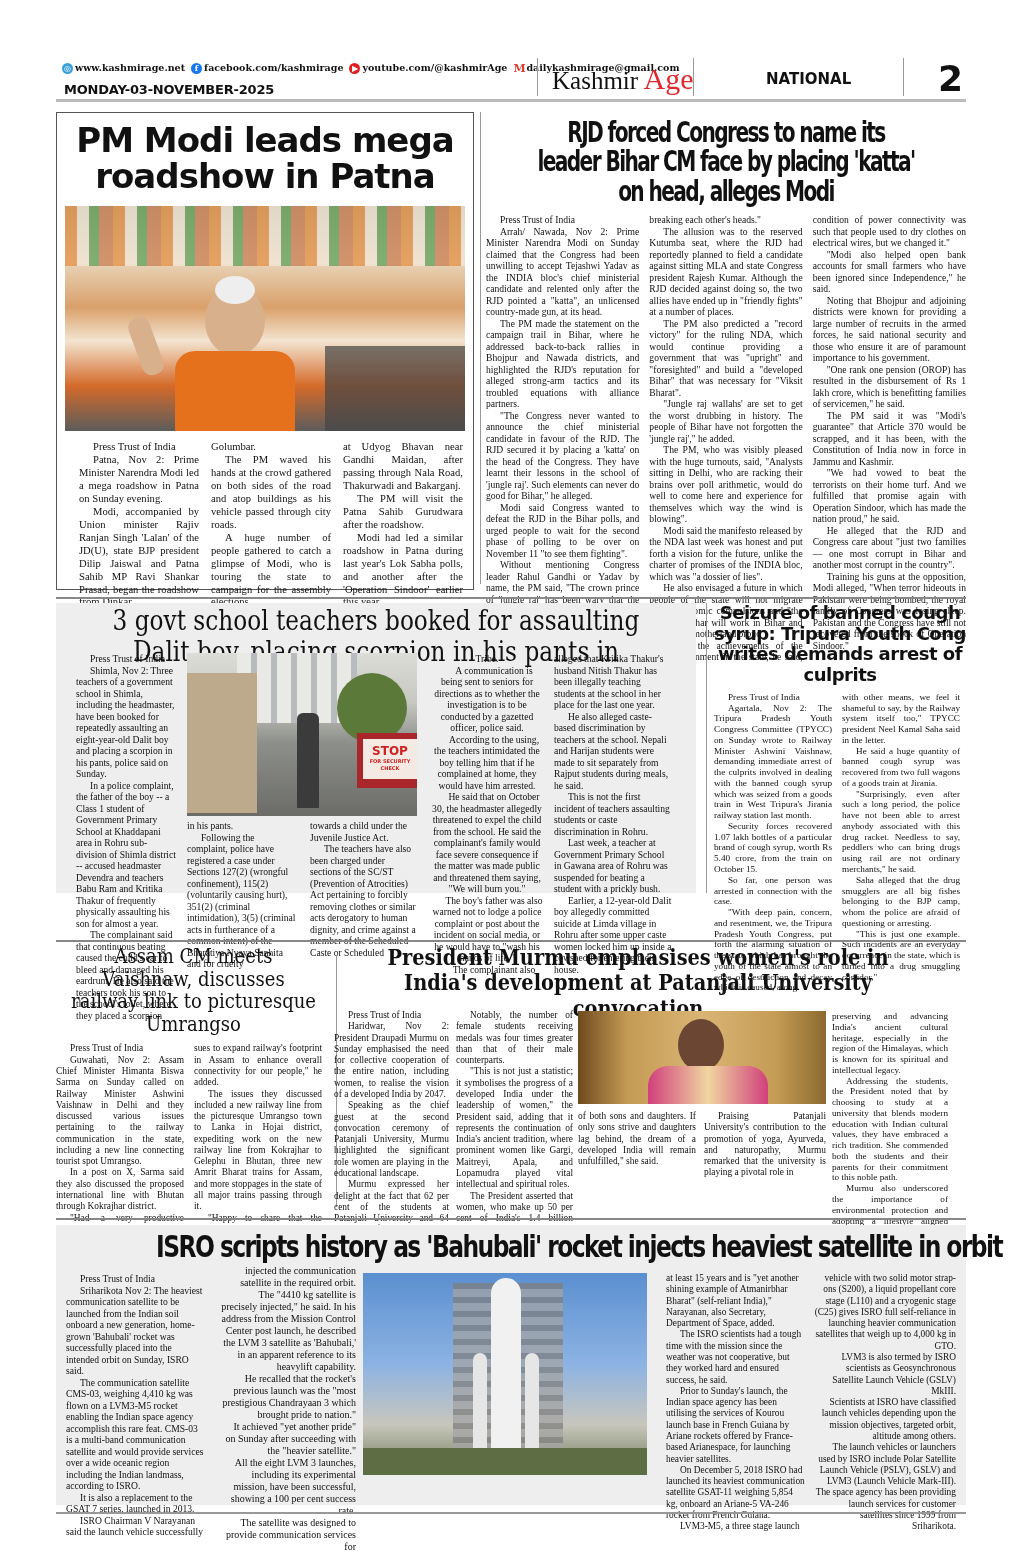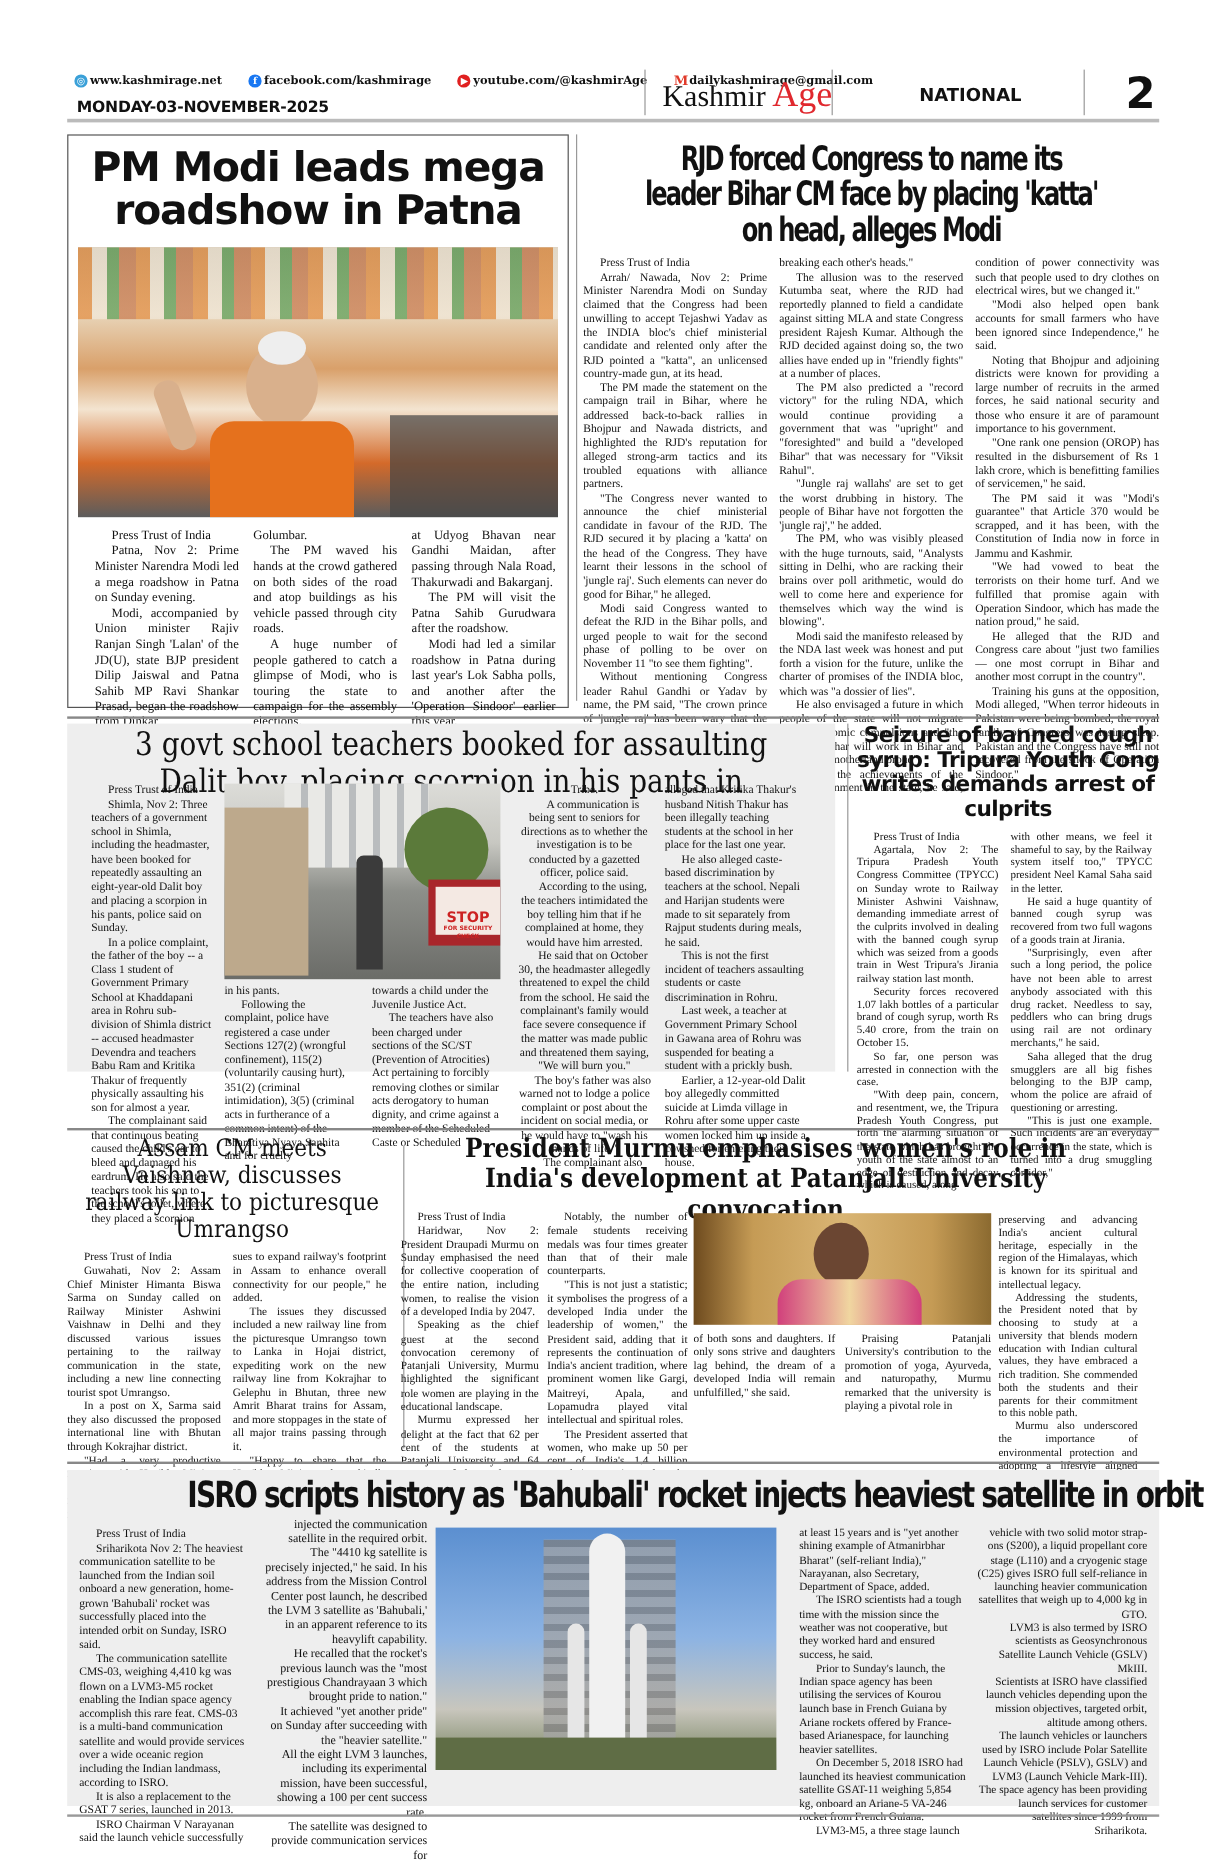--- a/index.html
+++ b/index.html
@@ -1,18 +1,18 @@
 <!DOCTYPE html>
 <html><head>
 <meta charset="utf-8">
 <style>
 *{box-sizing:border-box;margin:0;padding:0}
 body{width:1024px;height:1560px;background:#fff;font-family:"Liberation Serif",serif;color:#111;position:relative;overflow:hidden}
 .abs{position:absolute}
-.mast-links{left:62px;top:62px;font-size:9.5px;font-family:"DejaVu Serif",serif;font-weight:bold;display:flex;gap:22px;align-items:center;white-space:nowrap}
+.mast-links{left:62px;top:62px;font-size:9.5px;font-family:"DejaVu Serif",serif;font-weight:bold;display:flex;gap:6px;align-items:center;white-space:nowrap}
 .mast-links span.ic{display:inline-block;width:11px;height:11px;border-radius:50%;margin-right:2px;vertical-align:middle;color:#fff;font-size:8px;text-align:center;line-height:11px}
 .mast-date{left:64px;top:82px;font-family:"DejaVu Sans",sans-serif;font-weight:bold;font-size:13px;letter-spacing:-0.2px}
 .mast-rule{left:56px;top:99px;width:910px;height:3px;background:#bbb}
 .vsep{width:1px;background:#999}
 .logo{left:552px;top:62px;font-size:22px;font-family:"Liberation Serif",serif}
 .logo .k{font-size:25px}
 .logo .age{color:#e0282e;font-size:30px}
 .section{left:766px;top:70px;font-family:"DejaVu Sans",sans-serif;font-weight:bold;font-size:15px}
 .pageno{left:938px;top:58px;font-family:"DejaVu Sans",sans-serif;font-weight:bold;font-size:36px}
 .box{border:1.5px solid #555}
@@ -80,21 +80,21 @@
       <p>Press Trust of India</p>
       <p>Arrah/ Nawada, Nov 2: Prime Minister Narendra Modi on Sunday claimed that the Congress had been unwilling to accept Tejashwi Yadav as the INDIA bloc's chief ministerial candidate and relented only after the RJD pointed a "katta", an unlicensed country-made gun, at its head.</p>
       <p>The PM made the statement on the campaign trail in Bihar, where he addressed back-to-back rallies in Bhojpur and Nawada districts, and highlighted the RJD's reputation for alleged strong-arm tactics and its troubled equations with alliance partners.</p>
       <p>"The Congress never wanted to announce the chief ministerial candidate in favour of the RJD. The RJD secured it by placing a 'katta' on the head of the Congress. They have learnt their lessons in the school of 'jungle raj'. Such elements can never do good for Bihar," he alleged.</p>
       <p>Modi said Congress wanted to defeat the RJD in the Bihar polls, and urged people to wait for the second phase of polling to be over on November 11 "to see them fighting".</p>
       <p>Without mentioning Congress leader Rahul Gandhi or Yadav by name, the PM said, "The crown prince of 'jungle raj' has been wary that the 'Voter Adhikar Yatra' of the other 'yuvraaj' may be denting his own prospects. Hence, the RJD has put up its candidate against the state president of the Congress. Let the polls be over. The two allies will be</p>
     </div>
     <div class="col" style="width:154px;font-size:9.6px;line-height:1.2">
       <p style="text-indent:0">breaking each other's heads."</p>
       <p>The allusion was to the reserved Kutumba seat, where the RJD had reportedly planned to field a candidate against sitting MLA and state Congress president Rajesh Kumar. Although the RJD decided against doing so, the two allies have ended up in "friendly fights" at a number of places.</p>
-      <p>The PM also predicted a "record victory" for the ruling NDA, which would continue providing a government that was "upright" and "foresighted" and build a "developed Bihar" that was necessary for "Viksit Rahul".</p>
+      <p>The PM also predicted a "record victory" for the ruling NDA, which would continue providing a government that was "upright" and "foresighted" and build a "developed Bihar" that was necessary for "Viksit Bharat".</p>
       <p>"Jungle raj wallahs' are set to get the worst drubbing in history. The people of Bihar have not forgotten the 'jungle raj'," he added.</p>
       <p>The PM, who was visibly pleased with the huge turnouts, said, "Analysts sitting in Delhi, who are racking their brains over poll arithmetic, would do well to come here and experience for themselves which way the wind is blowing".</p>
       <p>Modi said the manifesto released by the NDA last week was honest and put forth a vision for the future, unlike the charter of promises of the INDIA bloc, which was "a dossier of lies".</p>
       <p>He also envisaged a future in which people of the state will not migrate under economic compulsions and "the youth of Bihar will work in Bihar and make their motherland proud".</p>
       <p>Listing the achievements of the NDA government in the state, he said, "The</p>
     </div>
     <div class="col" style="width:154px;font-size:9.6px;line-height:1.2">
       <p style="text-indent:0">condition of power connectivity was such that people used to dry clothes on electrical wires, but we changed it."</p>
       <p>"Modi also helped open bank accounts for small farmers who have been ignored since Independence," he said.</p>
       <p>Noting that Bhojpur and adjoining districts were known for providing a large number of recruits in the armed forces, he said national security and those who ensure it are of paramount importance to his government.</p>
@@ -116,21 +116,21 @@
     <p>Shimla, Nov 2: Three teachers of a government school in Shimla, including the headmaster, have been booked for repeatedly assaulting an eight-year-old Dalit boy and placing a scorpion in his pants, police said on Sunday.</p>
     <p>In a police complaint, the father of the boy -- a Class 1 student of Government Primary School at Khaddapani area in Rohru sub-division of Shimla district -- accused headmaster Devendra and teachers Babu Ram and Kritika Thakur of frequently physically assaulting his son for almost a year.</p>
     <p>The complainant said that continuous beating caused the child's ear to bleed and damaged his eardrum. He also said the teachers took his son to the school's toilet, where they placed a scorpion</p>
   </div>
   <div class="photo abs" style="left:131px;top:50px;width:230px;height:163px;background:linear-gradient(180deg,#dcdcd8 0%,#c8c8c2 30%,#8d8f8a 55%,#6b6c68 100%)">
     <div style="position:absolute;left:50px;top:0;width:120px;height:70px;background:repeating-linear-gradient(90deg,#e9e9e6 0 14px,#b9bcbe 14px 20px)"></div>
     <div style="position:absolute;left:0;top:20px;width:70px;height:140px;background:#bda98c"></div>
     <div style="position:absolute;left:110px;top:60px;width:22px;height:95px;background:#3b3b3b;border-radius:6px 6px 0 0"></div>
     <div style="position:absolute;left:150px;top:20px;width:70px;height:70px;background:#5b7a3a;border-radius:50%"></div>
     <div style="position:absolute;left:170px;top:80px;width:60px;height:55px;background:#a9262b"></div>
-    <div style="position:absolute;left:176px;top:86px;width:54px;height:40px;background:#f4e9e3;text-align:center;font-family:'DejaVu Sans',sans-serif;font-weight:bold;color:#c22;font-size:12px;line-height:14px;padding-top:18px"><span>STOP</span><br><span style="font-size:5px;display:block;line-height:7px">FOR SECURITY CHECK</span></div>
+    <div style="position:absolute;left:176px;top:86px;width:54px;height:40px;background:#f4e9e3;text-align:center;font-family:'DejaVu Sans',sans-serif;font-weight:bold;color:#c22;font-size:12px;line-height:14px;padding-top:5px"><span>STOP</span><br><span style="font-size:5px;display:block;line-height:7px">FOR SECURITY CHECK</span></div>
   </div>
   <div class="col abs" style="left:131px;top:217px;width:110px;font-size:9.6px;line-height:1.2;text-align:left">
     <p style="text-indent:0">in his pants.</p>
     <p>Following the complaint, police have registered a case under Sections 127(2) (wrongful confinement), 115(2) (voluntarily causing hurt), 351(2) (criminal intimidation), 3(5) (criminal acts in furtherance of a common intent) of the Bharatiya Nyaya Sanhita and for cruelty</p>
   </div>
   <div class="col abs" style="left:254px;top:217px;width:108px;font-size:9.6px;line-height:1.2;text-align:left">
     <p style="text-indent:0">towards a child under the Juvenile Justice Act.</p>
     <p>The teachers have also been charged under sections of the SC/ST (Prevention of Atrocities) Act pertaining to forcibly removing clothes or similar acts derogatory to human dignity, and crime against a member of the Scheduled Caste or Scheduled</p>
   </div>
   <div class="col abs" style="left:374px;top:50px;width:114px;font-size:9.6px;line-height:1.2;text-align:center">

